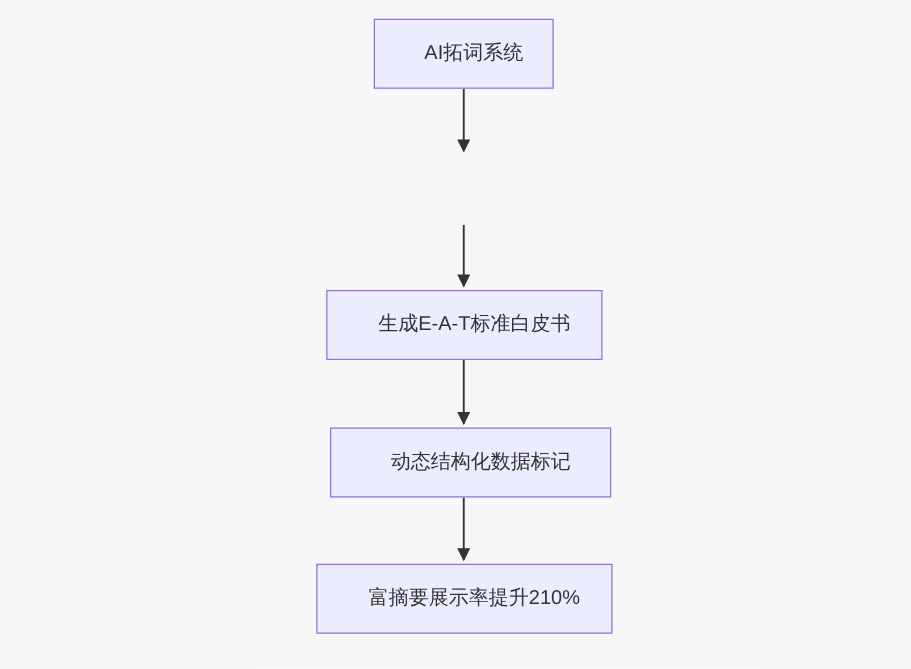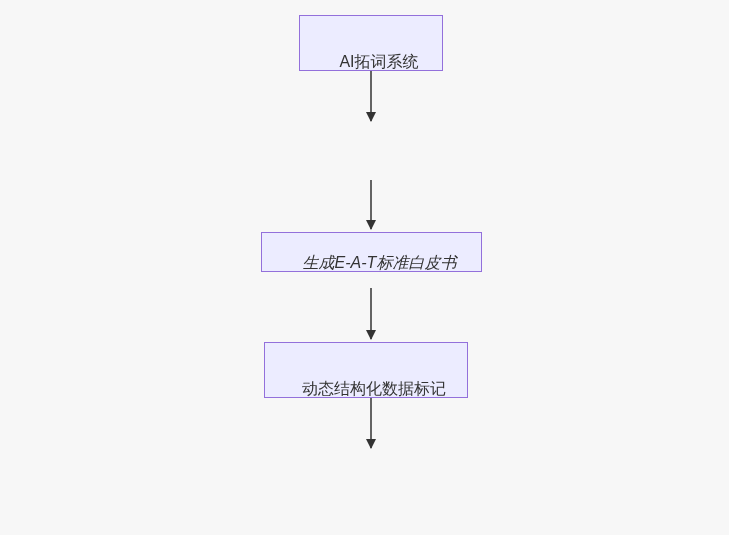--- a/index.html
+++ b/index.html
@@ -25,31 +25,31 @@
     pointer-events: none;
   }
   .flow-node {
     position: absolute;
     box-sizing: border-box;
     background: #ececff;
     border: 1px solid #9370db;
     color: #333333;
     font-size: 16px;
     display: flex;
-    align-items: flex-end;
+    align-items: center;
     justify-content: center;
     text-align: center;
     white-space: nowrap;
     line-height: 1;
     padding-left: 16px;
   }
   .n1 { left: 299px; top: 15px;  width: 144px; height: 56px; }
   .n2 { left: 274px; top: 124px; width: 194px; height: 56px; }
-  .n3 { left: 261px; top: 232px; width: 221px; height: 40px; font-style: italic; }
-  .n4 { left: 264px; top: 342px; width: 204px; height: 56px; }
+  .n3 { left: 261px; top: 232px; width: 221px; height: 56px; }
+  .n4 { left: 264px; top: 342px; width: 225px; height: 56px; }
   .n5 { left: 253px; top: 451px; width: 237px; height: 56px; }
 </style>
 </head>
 <body>
 
 <div class="canvas">
 
   <svg class="edges-layer" width="729" height="535" viewBox="0 0 729 535" xmlns="http://www.w3.org/2000/svg">
     <defs>
       <marker id="arrowhead" viewBox="0 0 10 10" refX="9" refY="5" markerWidth="7" markerHeight="7" orient="auto">
@@ -68,14 +68,17 @@
 
 
   <div class="flow-node n3">
     <span>生成E-A-T标准白皮书</span>
   </div>
 
   <div class="flow-node n4">
     <span>动态结构化数据标记</span>
   </div>
 
+  <div class="flow-node n5">
+    <span>富摘要展示率提升210%</span>
+  </div>
 
 </div>
 
 </body></html>

